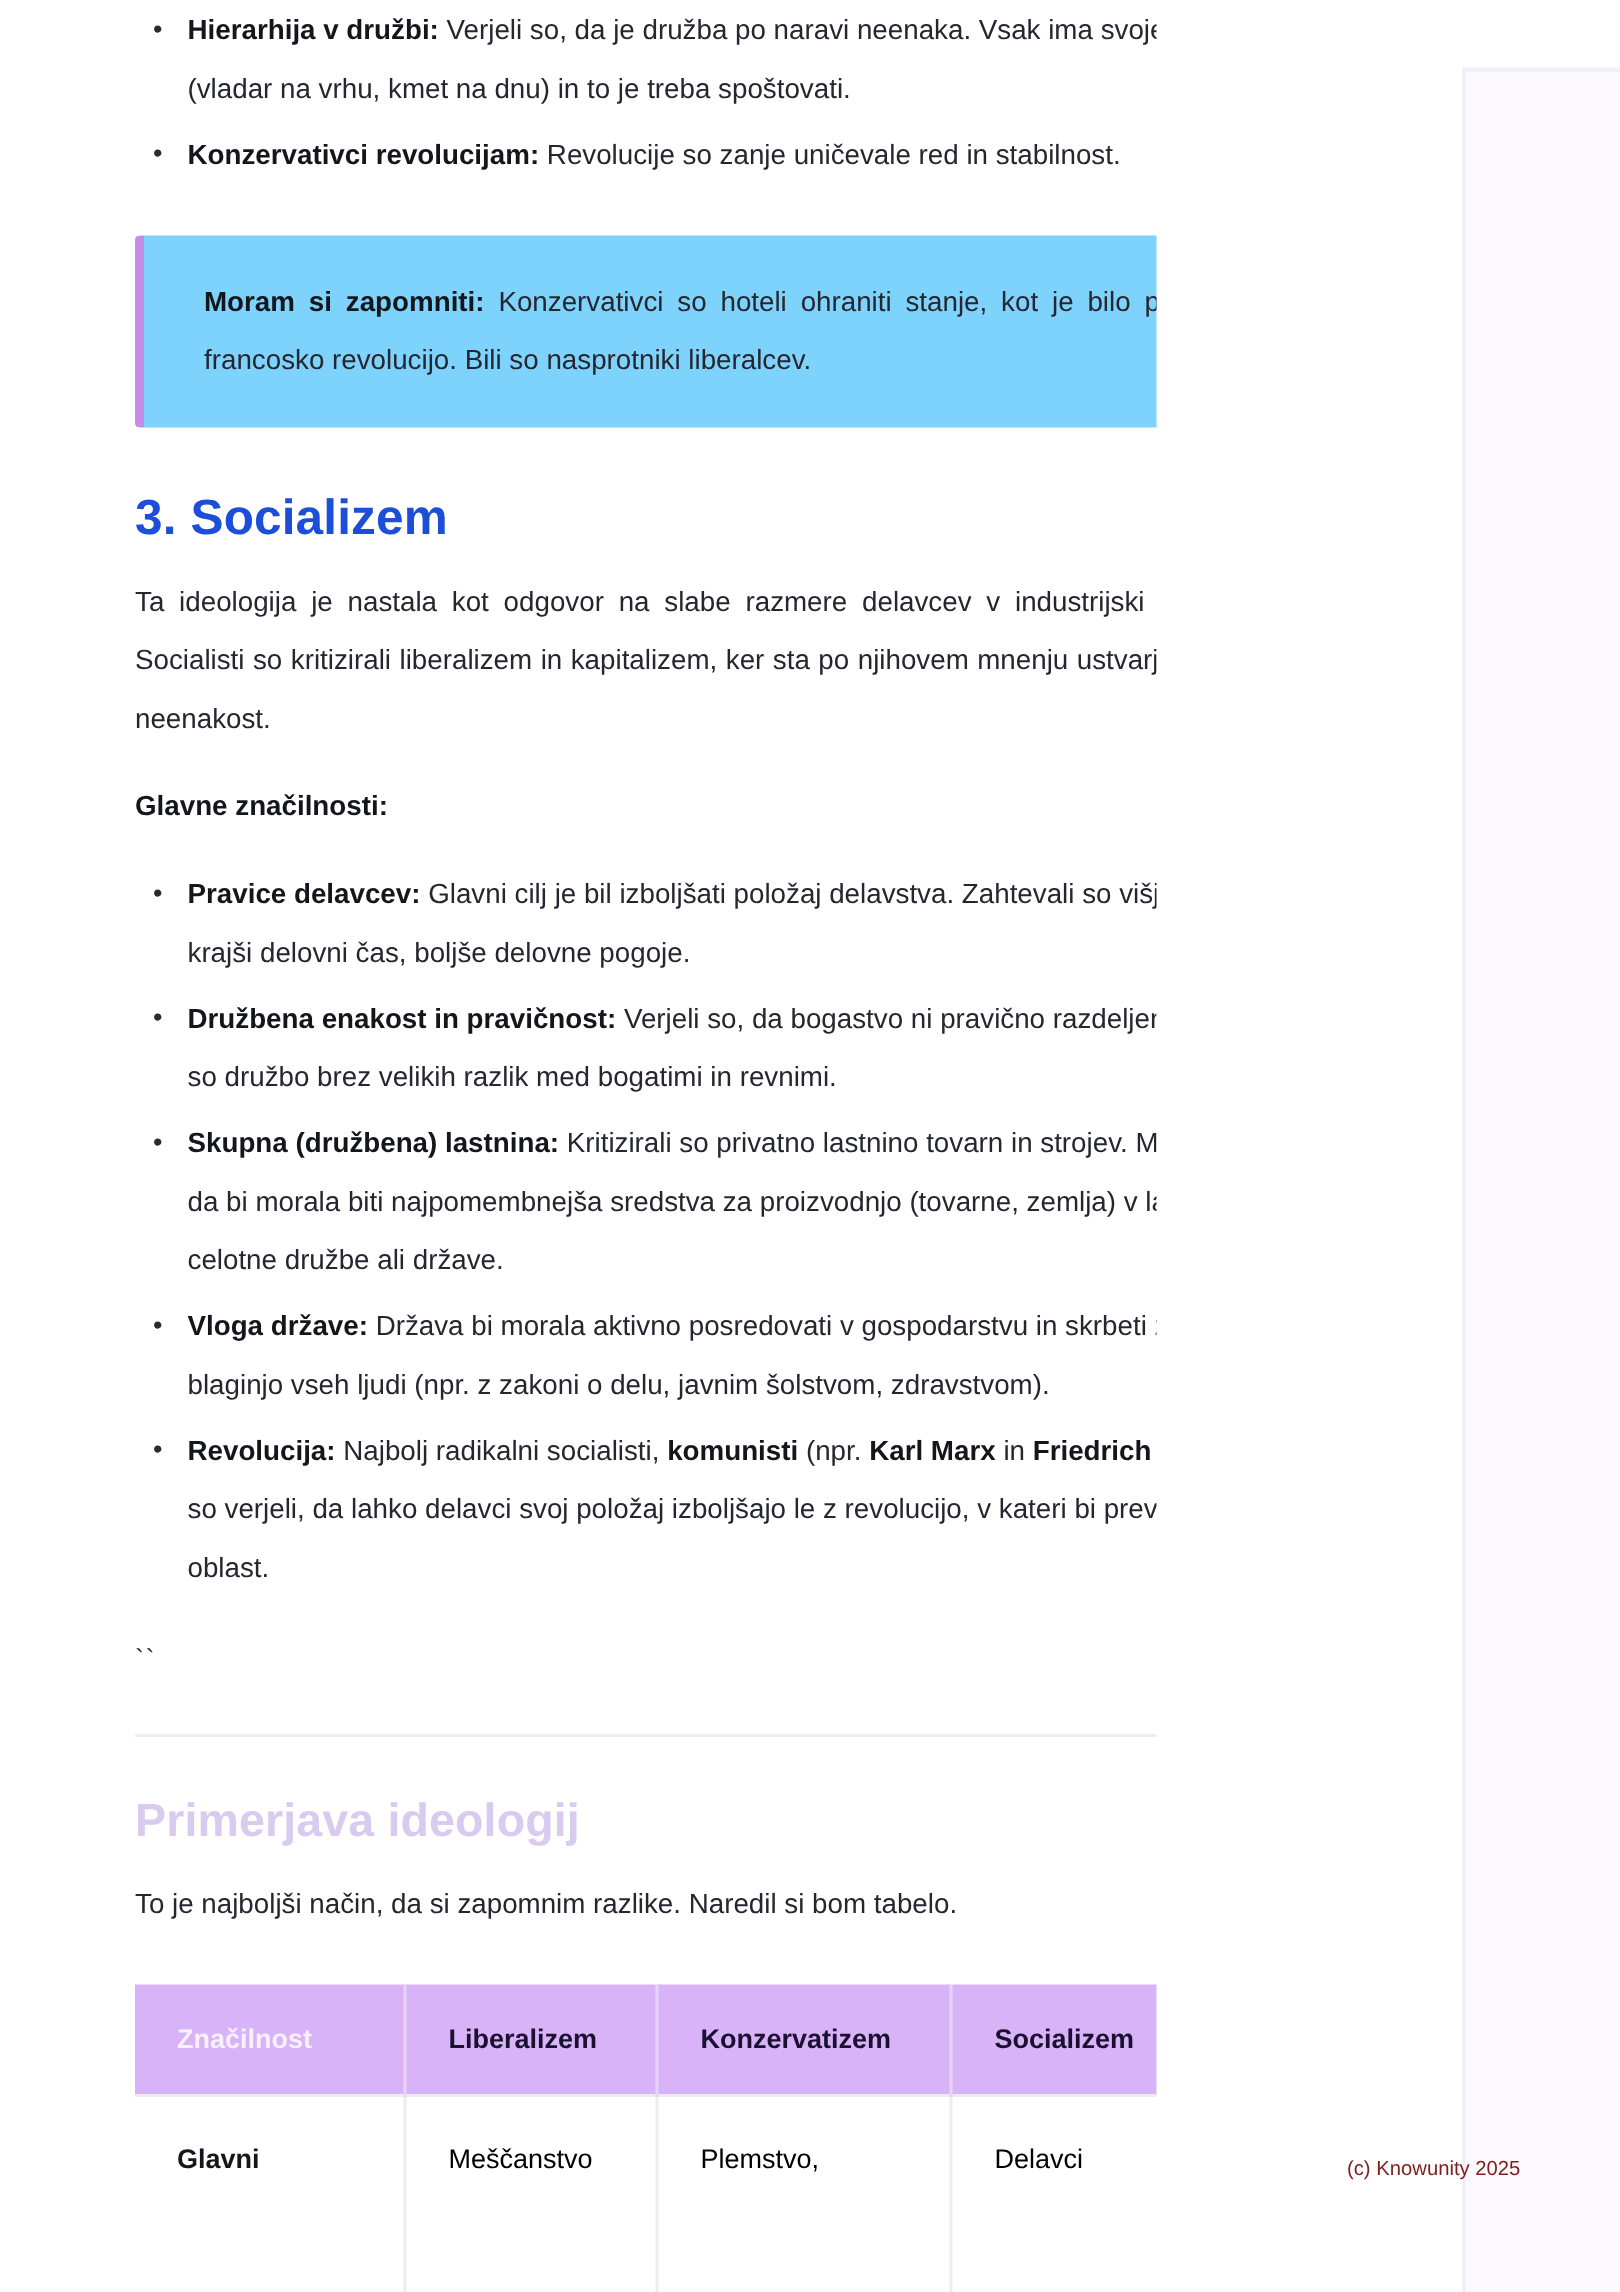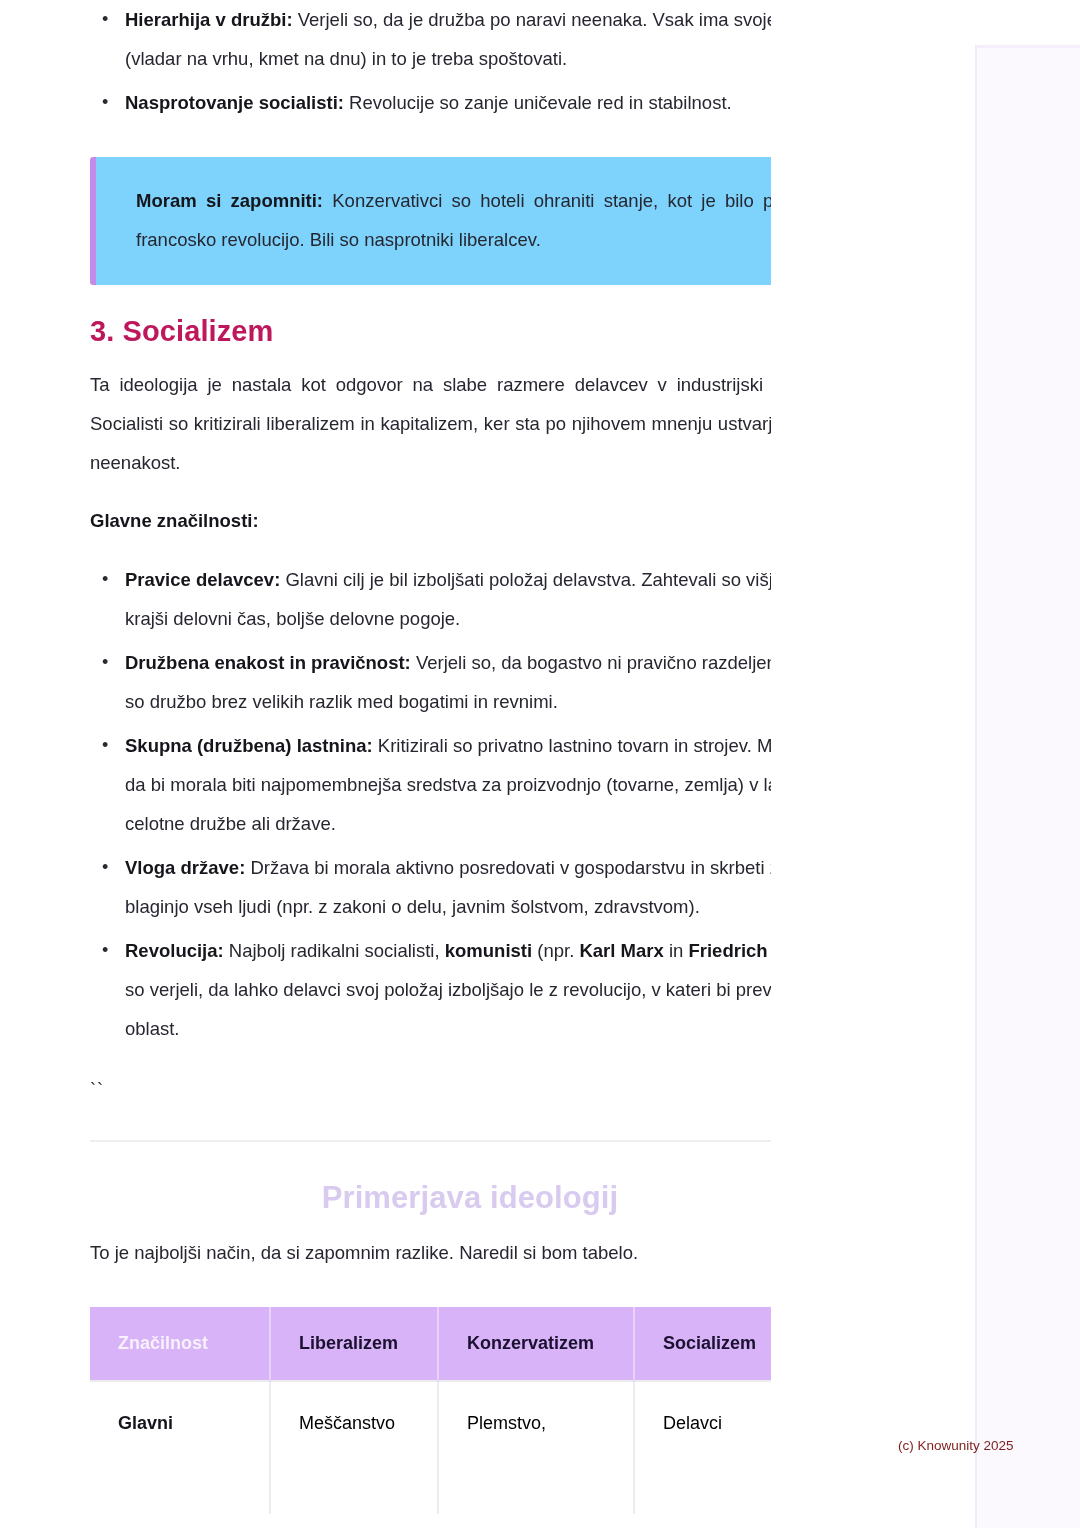--- a/index.html
+++ b/index.html
@@ -94,33 +94,32 @@
   .callout p {
     margin: 0;
     font-size: 18.5px;
     line-height: 39px;
     text-align: justify;
     color: #262630;
   }
 
   
   h2.section-heading {
-    font-size: 29px;
-    font-weight: bold;
-    color: #be185d;
-    margin: 30px 0 0 0;
+    font-size: 33px;
+    font-weight: bold;
+    color: #1d4ed8;
+    margin: 41px 0 0 0;
     letter-spacing: 0.1px;
   }
   h1.major-heading {
     font-size: 31px;
     font-weight: bold;
     color: #d8cbef;
     margin: 38px 0 0 0;
     letter-spacing: 0.1px;
-    text-align: center;
   }
 
   p.body-text {
     font-size: 18.5px;
     line-height: 39px;
     color: #262630;
     margin: 17px 0 0 0;
     text-align: justify;
   }
   p.body-text.nojustify { text-align: left; }
@@ -201,21 +200,21 @@
 <body>
 
 <div class="page">
   <div class="content">
 
     <ul class="bullets top-list">
       <li>
         <b>Hierarhija v družbi:</b><span> Verjeli so, da je družba po naravi neenaka. Vsak ima svoje mesto (vladar na vrhu, kmet na dnu) in to je treba spoštovati.</span>
       </li>
       <li>
-        <b>Nasprotovanje socialisti:</b><span> Revolucije so zanje uničevale red in stabilnost.</span>
+        <b>Konzervativci revolucijam:</b><span> Revolucije so zanje uničevale red in stabilnost.</span>
       </li>
     </ul>
 
     <div class="callout">
       <p>
         <b>Moram si zapomniti:</b><span> Konzervativci so hoteli ohraniti stanje, kot je bilo pred francosko revolucijo. Bili so nasprotniki liberalcev.</span>
       </p>
     </div>
 
     <h2 class="section-heading">3. Socializem</h2>

